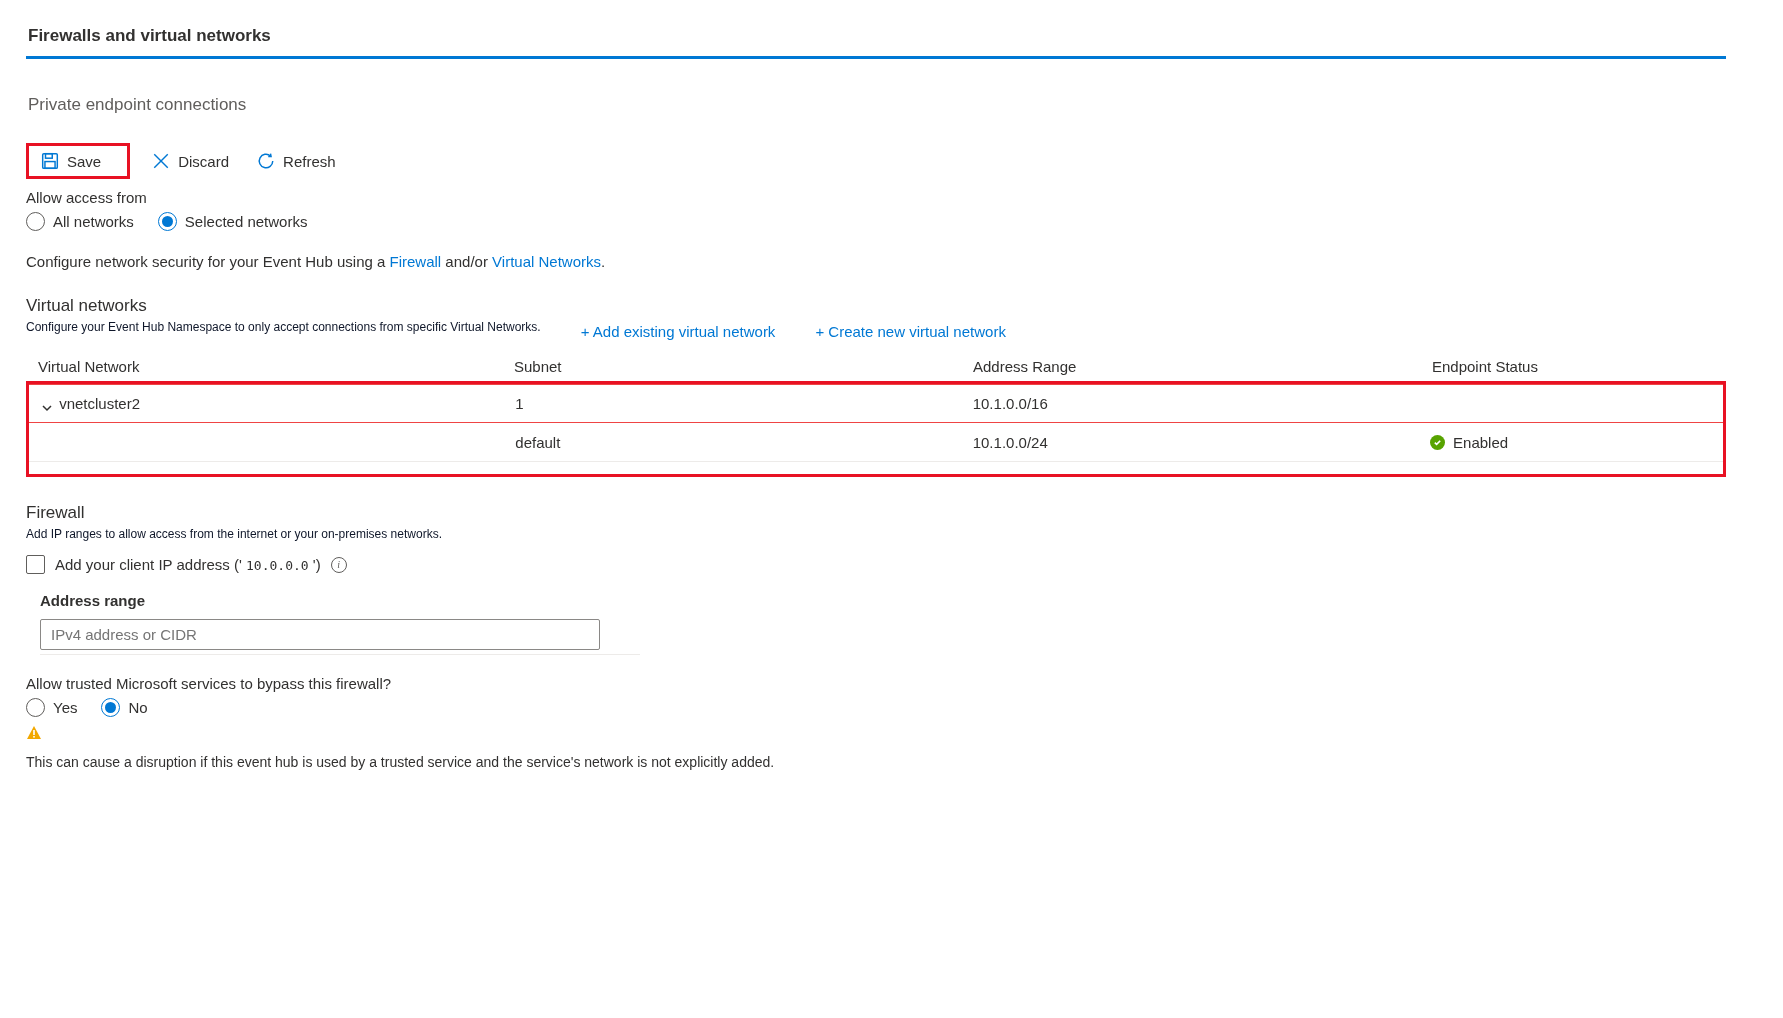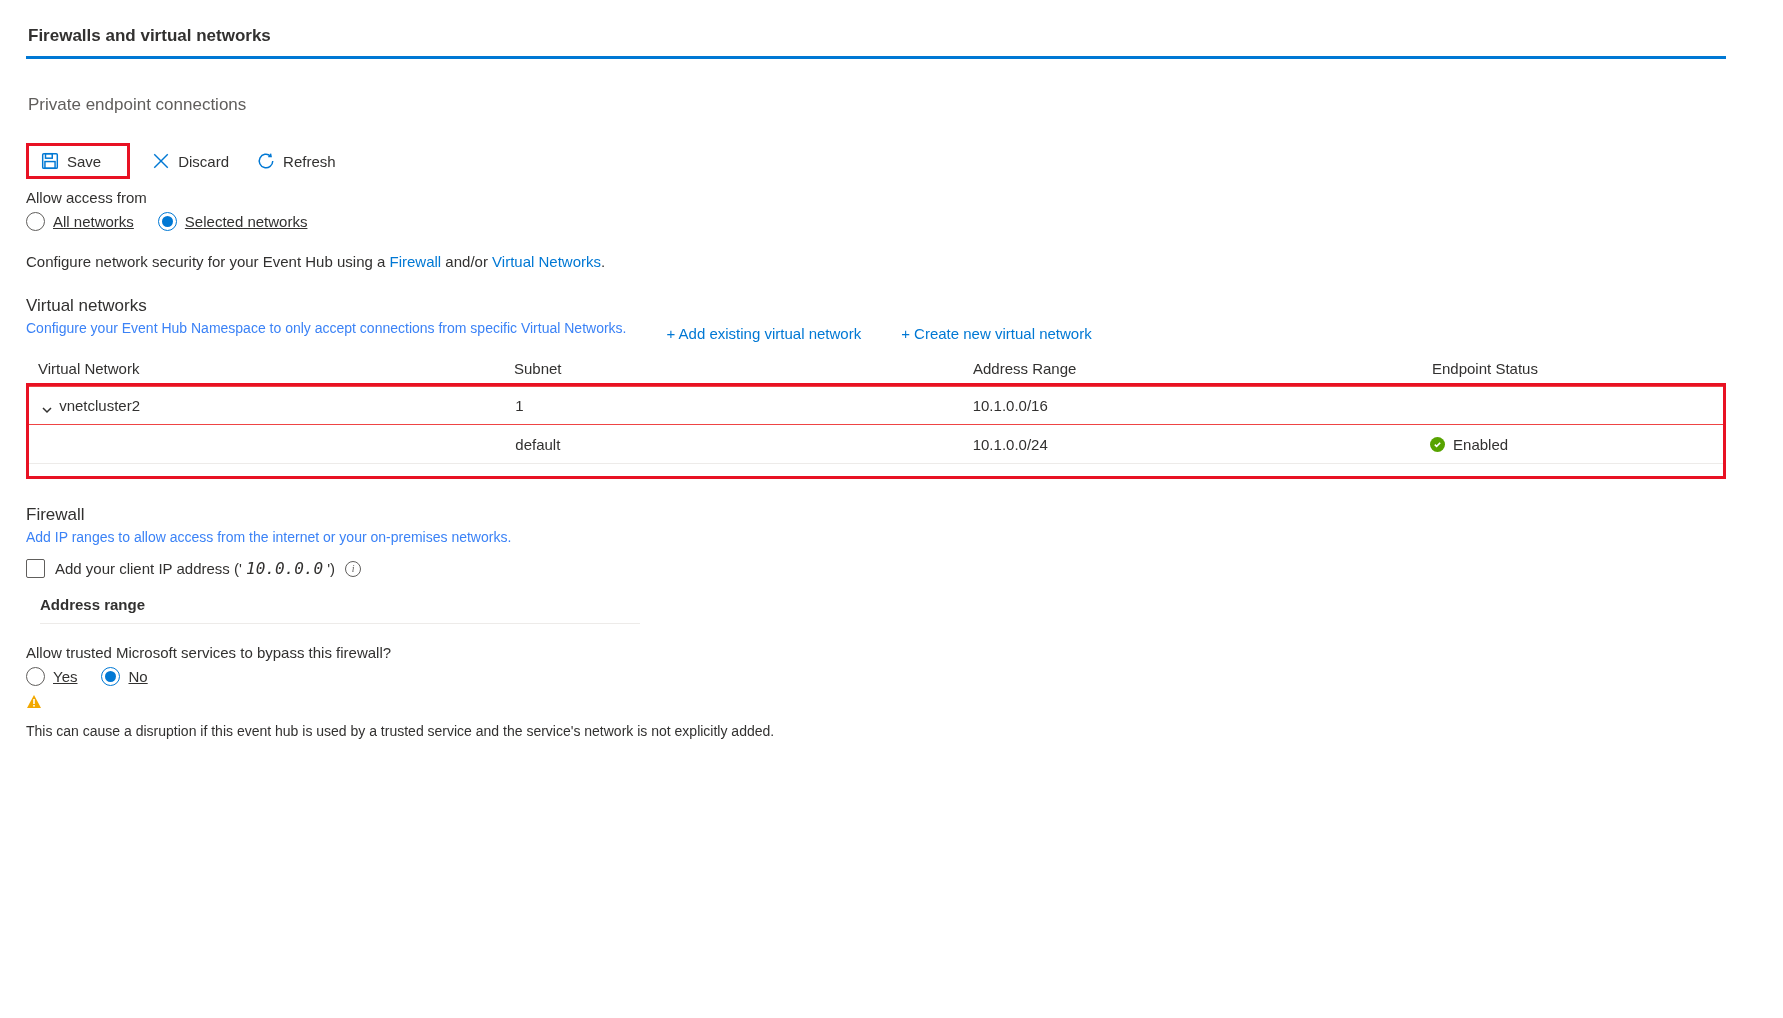--- a/index.html
+++ b/index.html
@@ -74,39 +74,38 @@
     margin-top: 8px;
     margin-bottom: 6px;
   }
   .section-heading {
     font-size: 17px;
     color: #323130;
     margin-top: 26px;
     margin-bottom: 4px;
   }
   .section-desc {
-    font-size: 14px;
-    color: #3b82f6;
+    font-size: 12px;
+    color: #0f172a;
     margin-bottom: 6px;
   }
 
   
   .radio-row {
     display: flex;
     align-items: center;
     gap: 24px;
     margin-bottom: 22px;
   }
   .radio-option {
     display: inline-flex;
     align-items: center;
     gap: 8px;
     cursor: pointer;
     font-size: 15px;
-    text-decoration: underline;
   }
   .radio-circle {
     width: 19px; height: 19px;
     border-radius: 50%;
     border: 1px solid #605e5c;
     display: inline-flex;
     align-items: center; justify-content: center;
     box-sizing: border-box;
   }
   .radio-option[data-selected="true"] .radio-circle {
@@ -202,22 +201,21 @@
   }
   .checkbox {
     width: 19px; height: 19px;
     border: 1px solid #605e5c;
     border-radius: 2px;
     cursor: pointer;
     box-sizing: border-box;
   }
   .client-ip {
     font-family: "Segoe UI Mono", Consolas, monospace;
-    font-size: 16px;
-    font-style: italic;
+    font-size: 13px;
   }
   .info-icon {
     width: 14px; height:14px;
     border: 1px solid #605e5c;
     border-radius:50%;
     display:inline-flex;
     align-items:center; justify-content:center;
     color:#605e5c;
     font-size:10px;
     font-style: italic;
@@ -405,20 +403,21 @@
   <div class="checkbox-row">
     <span class="checkbox"></span>
     <span>
       <span>Add your client IP address (' </span><span class="client-ip">10.0.0.0</span><span> ')</span>
     </span>
     <span class="info-icon">i</span>
   </div>
 
   <div class="address-range-block">
     <div class="address-range-label">Address range</div>
+    <input class="address-input" type="text" placeholder="IPv4 address or CIDR" style="">
     <div class="address-underline"></div>
   </div>
 
   <div class="section-label">Allow trusted Microsoft services to bypass this firewall?</div>
   <div class="radio-row" style="margin-bottom:8px">
     <label class="radio-option" data-selected="false">
       <span class="radio-circle"></span>
       <span>Yes</span>
     </label>
     <label class="radio-option" data-selected="true">

